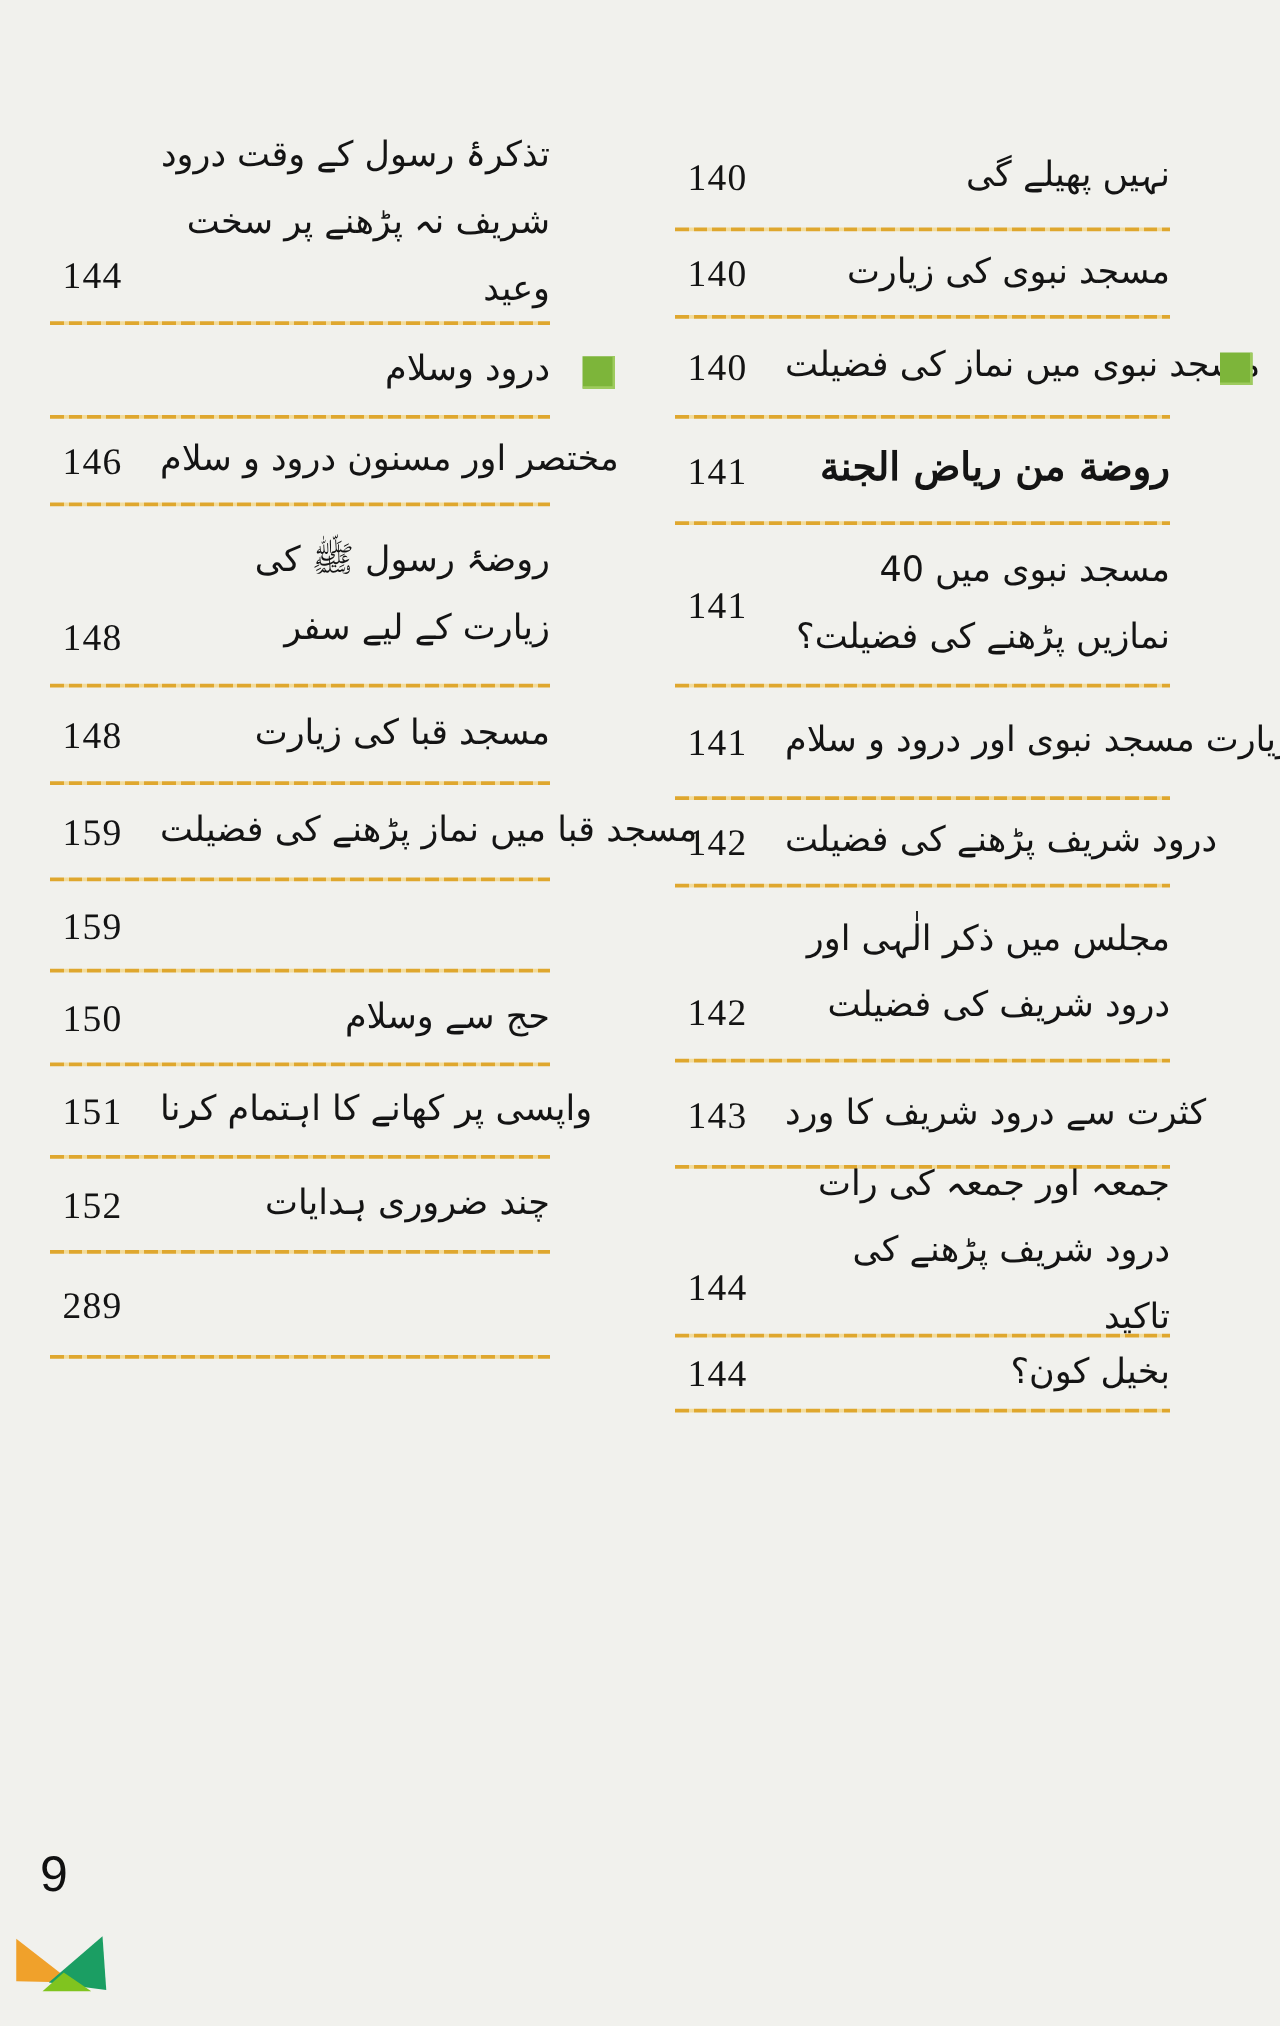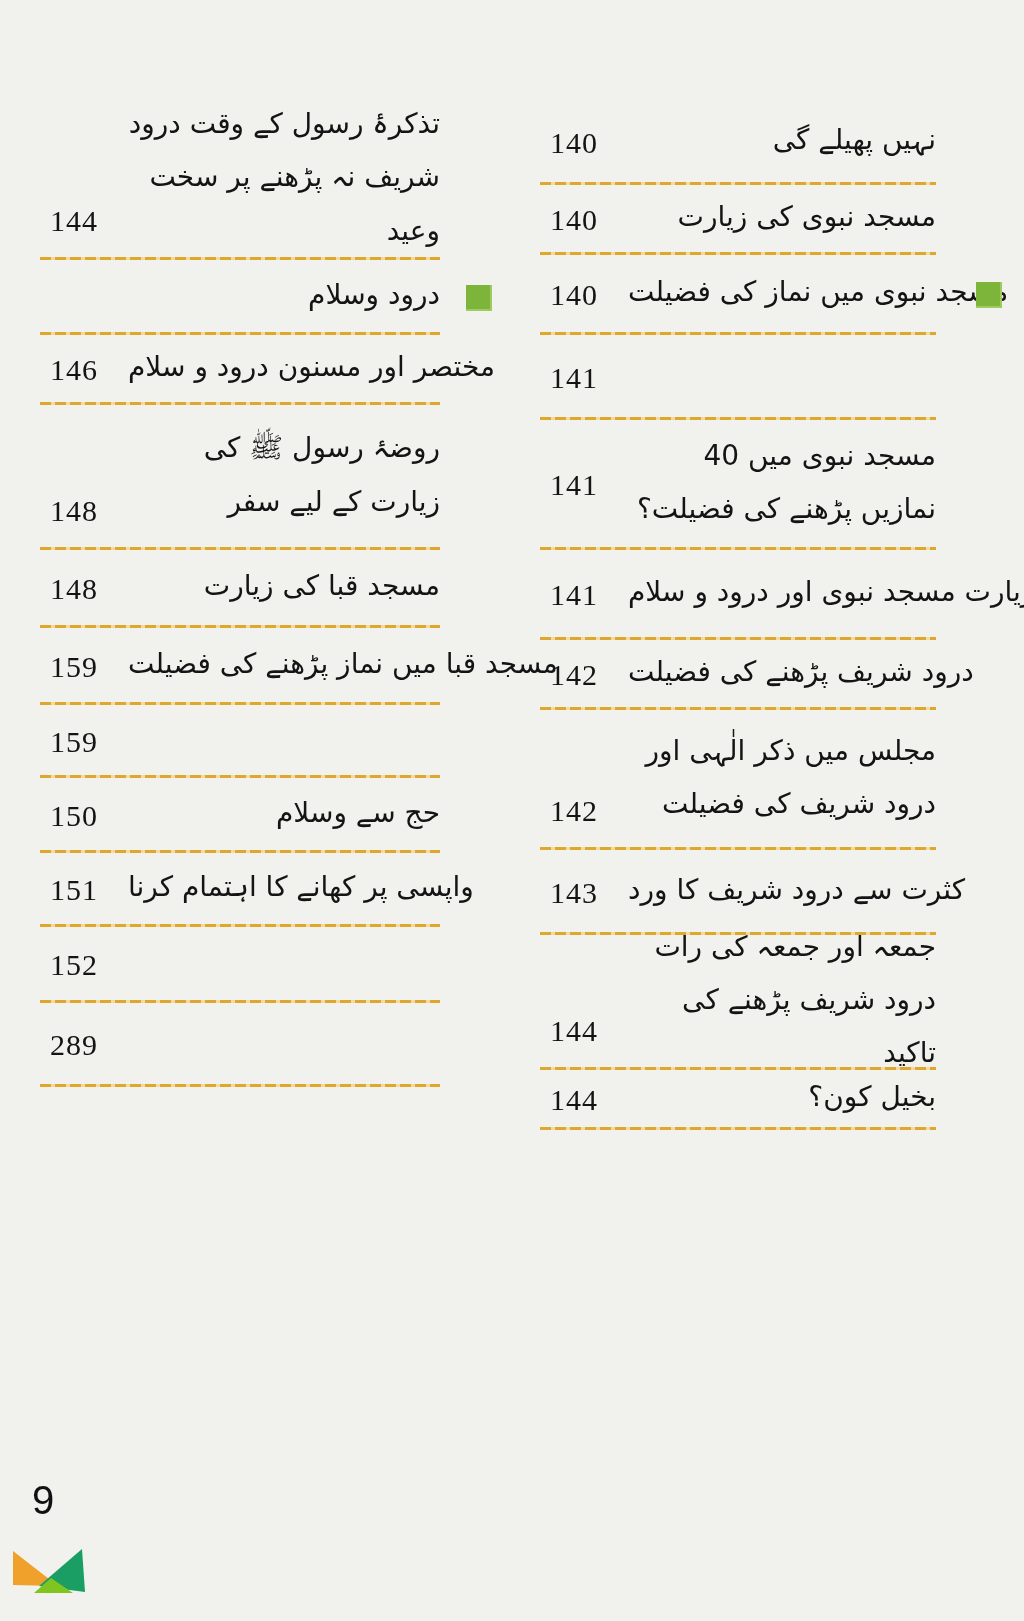--- a/index.html
+++ b/index.html
@@ -88,20 +88,21 @@
     <span class="num">140</span>
     <span class="title">مسجد نبوی کی زیارت</span>
   </div>
   <div class="row" style="height:80px">
     <span class="num">140</span>
     <span class="title">مسجد نبوی میں نماز کی فضیلت</span>
     <span class="marker marker-right"></span>
   </div>
   <div class="row arabic" style="height:85px">
     <span class="num">141</span>
+    <span class="title">روضة من رياض الجنة</span>
   </div>
   <div class="row twoline nc" style="height:130px">
     <span class="num">141</span>
     <span class="title">مسجد نبوی میں 40 نمازیں پڑھنے کی فضیلت؟</span>
   </div>
   <div class="row" style="height:90px">
     <span class="num">141</span>
     <span class="title">زیارت مسجد نبوی اور درود و سلام</span>
   </div>
   <div class="row" style="height:70px">
@@ -158,20 +159,21 @@
   <div class="row" style="height:75px">
     <span class="num">150</span>
     <span class="title">حج سے وسلام</span>
   </div>
   <div class="row" style="height:74px">
     <span class="num">151</span>
     <span class="title">واپسی پر کھانے کا اہتمام کرنا</span>
   </div>
   <div class="row" style="height:76px">
     <span class="num">152</span>
+    <span class="title">چند ضروری ہدایات</span>
   </div>
   <div class="row" style="height:84px">
     <span class="num">289</span>
   </div>
 </div>
 
 <div class="folio">9</div>
 
 <svg class="logo" width="86" height="56" viewBox="0 0 86 56">
   <polygon points="5,7 5,41 50,42" fill="#f0a12b"></polygon>

